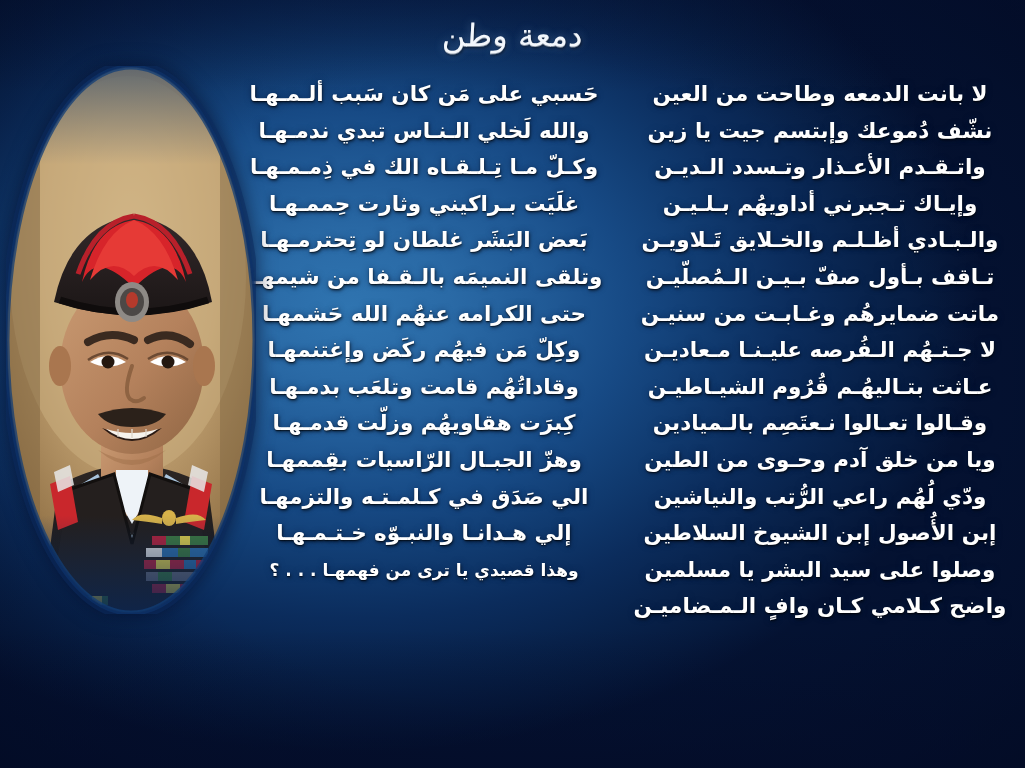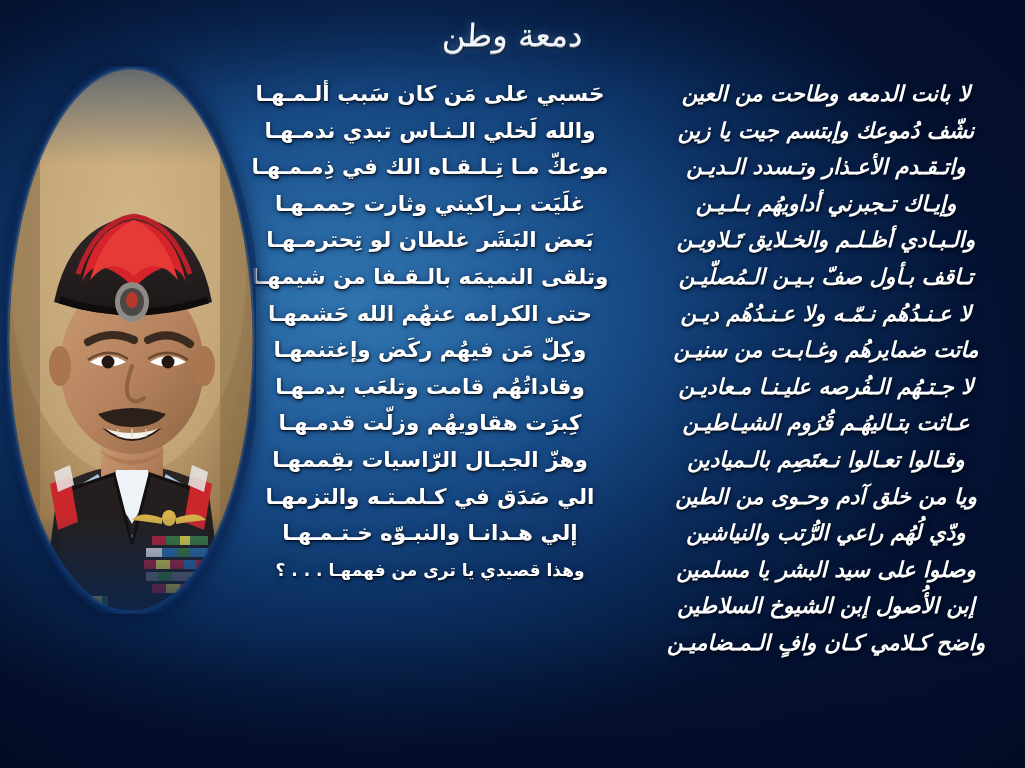--- a/index.html
+++ b/index.html
@@ -64,21 +64,21 @@
 
   
   #verses{
     position:absolute;left:0;top:74px;width:1025px;height:690px;z-index:4;
     display:flex;flex-direction:row;
   }
   .col{
     display:flex;flex-direction:column;justify-content:flex-start;
     padding-top:2px;
   }
-  .col-right{width:400px;margin-right:6px;font-style:italic;}
+  .col-right{width:400px;margin-right:12px;}
   .col-left{width:372px;}
 
   .verse-line{
     color:#ffffff;
     font-family:"DejaVu Sans","Liberation Sans",sans-serif;
     font-weight:bold;
     font-size:21.5px;
     line-height:36.6px;
     height:36.6px;
     white-space:nowrap;
@@ -235,36 +235,35 @@
 
   <div id="verses">
 
     <div class="col col-right">
       <div class="verse-line">لا بانت الدمعه وطاحت من العين</div>
       <div class="verse-line">نشّف دُموعك وإبتسم جيت يا زين</div>
       <div class="verse-line">واتـقـدم الأعـذار وتـسدد الـديـن</div>
       <div class="verse-line">وإيـاك تـجبرني أداويهُم بـلـيـن</div>
       <div class="verse-line">والـبـادي أظـلـم والخـلايق تَـلاويـن</div>
       <div class="verse-line">تـاقف بـأول صفّ بـيـن الـمُصلّيـن</div>
-      <div class="verse-line">لا عـنـدُهُم نـمّـه ولا عـنـدُهُم ديـن</div>
       <div class="verse-line">ماتت ضمايرهُم وغـابـت من سنيـن</div>
       <div class="verse-line">لا جـتـهُم الـفُرصه عليـنـا مـعاديـن</div>
       <div class="verse-line">عـاثت بتـاليهُـم قُرُوم الشيـاطيـن</div>
       <div class="verse-line">وقـالوا تعـالوا نـعتَصِم بالـميادين</div>
       <div class="verse-line">ويا من خلق آدم وحـوى من الطين</div>
       <div class="verse-line">ودّي لُهُم راعي الرُّتب والنياشين</div>
+      <div class="verse-line">إبن الأُصول إبن الشيوخ السلاطين</div>
       <div class="verse-line">وصلوا على سيد البشر يا مسلمين</div>
-      <div class="verse-line">إبن الأُصول إبن الشيوخ السلاطين</div>
       <div class="verse-line">واضح كـلامي كـان وافٍ الـمـضاميـن</div>
     </div>
 
     <div class="col col-left">
       <div class="verse-line">حَسبي على مَن كان سَبب ألـمـهـا</div>
       <div class="verse-line">والله لَخلي الـنـاس تبدي ندمـهـا</div>
-      <div class="verse-line">موعكّ مـا تِـلـقـاه الك في ذِمـمـهـا</div>
+      <div class="verse-line">وكـلّ مـا تِـلـقـاه الك في ذِمـمـهـا</div>
       <div class="verse-line">غلَيَت بـراكيني وثارت حِممـهـا</div>
       <div class="verse-line">بَعض البَشَر غلطان لو تِحترمـهـا</div>
       <div class="verse-line">وتلقى النميمَه بالـقـفا من شيمهـا</div>
       <div class="verse-line">حتى الكرامه عنهُم الله حَشمهـا</div>
       <div class="verse-line">وكِلّ مَن فيهُم ركَض وإغتنمهـا</div>
       <div class="verse-line">وقاداتُهُم قامت وتلعَب بدمـهـا</div>
       <div class="verse-line">كِبرَت هقاويهُم وزلّت قدمـهـا</div>
       <div class="verse-line">وهزّ الجبـال الرّاسيات بقِممهـا</div>
       <div class="verse-line">الي صَدَق في كـلمـتـه والتزمهـا</div>
       <div class="verse-line">إلي هـدانـا والنبـوّه خـتـمـهـا</div>

